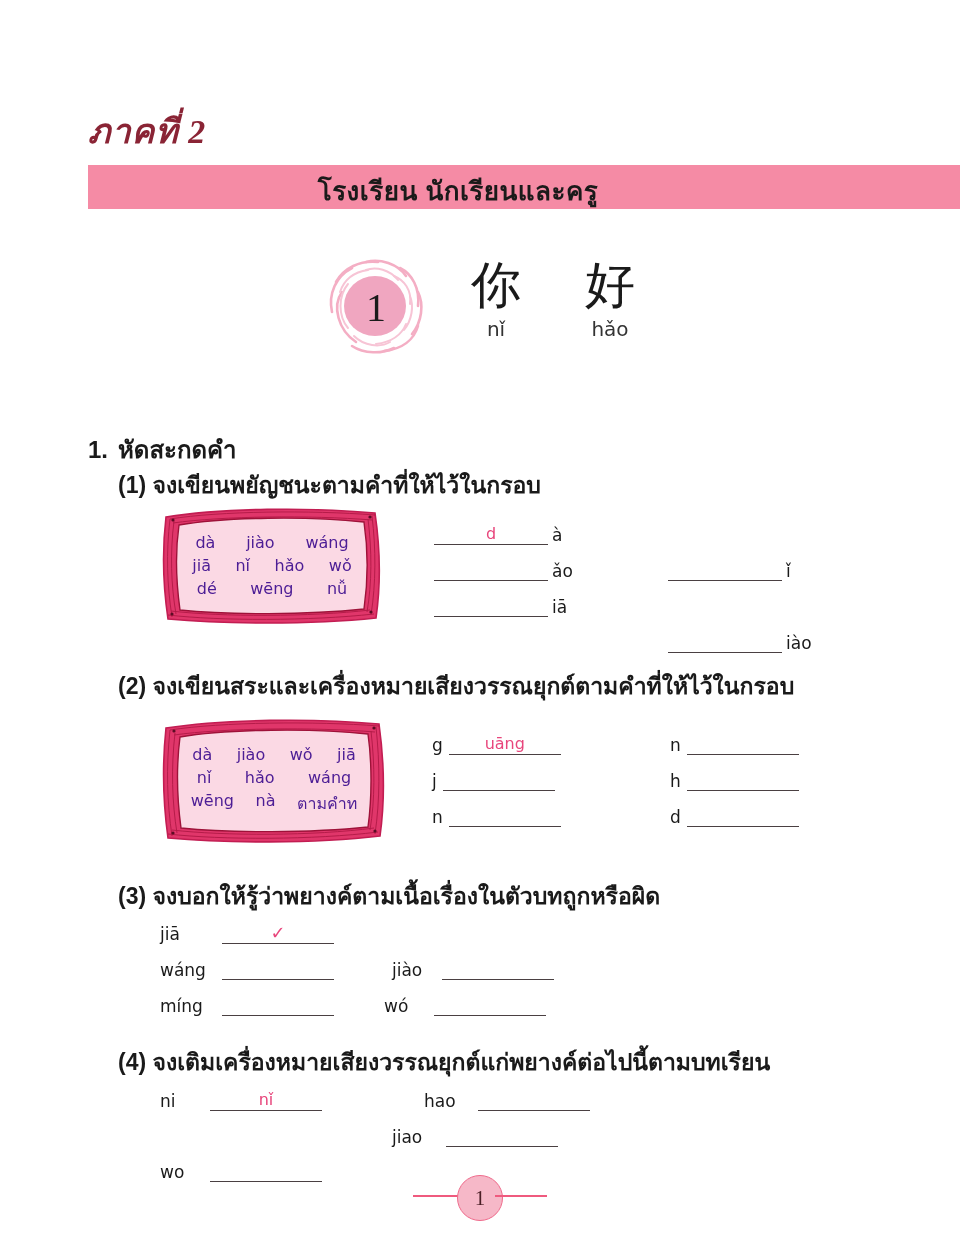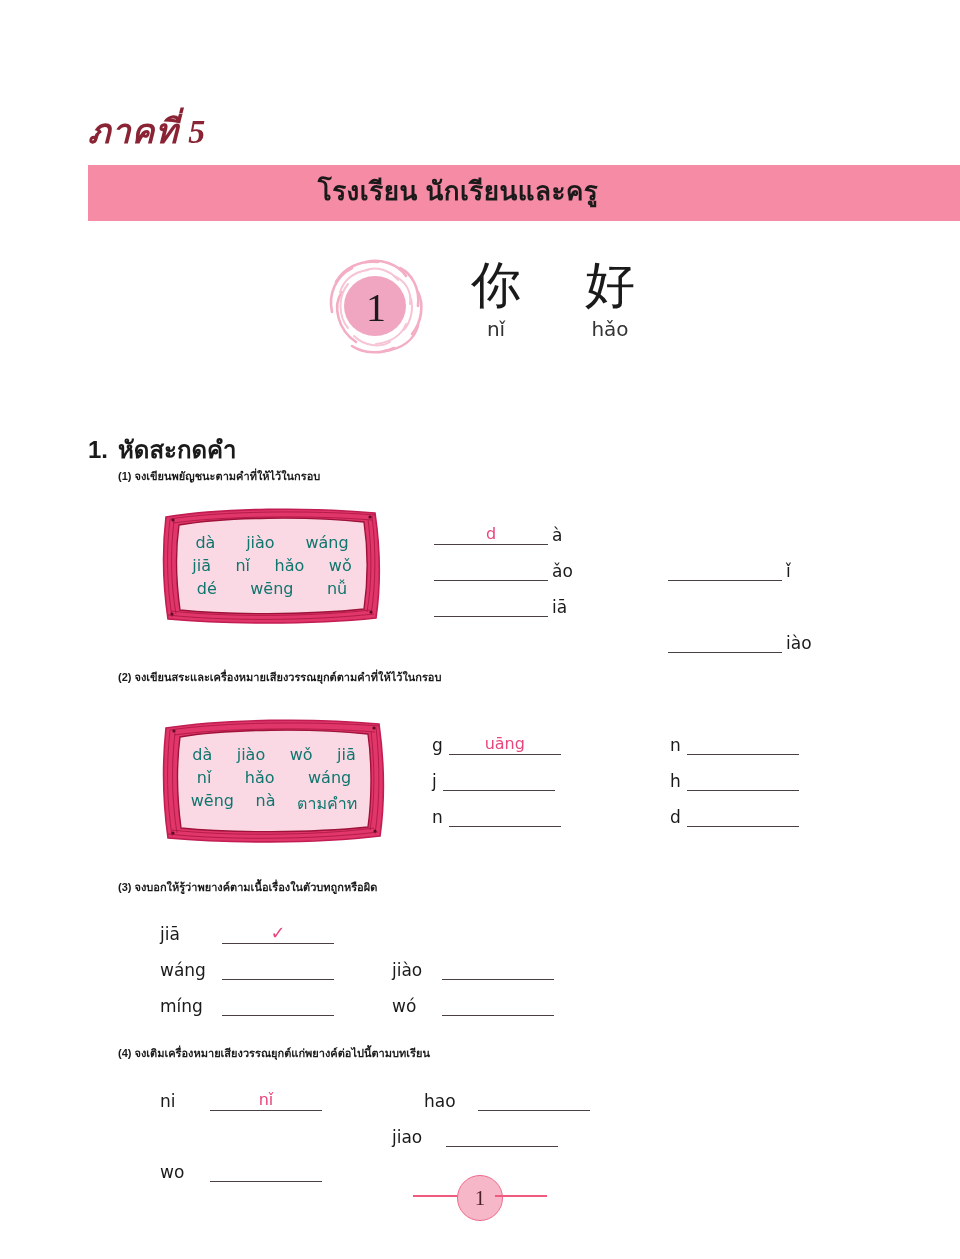--- a/index.html
+++ b/index.html
@@ -29,21 +29,21 @@
     color: #8a2435;
     white-space: nowrap;
   }
 
   
   .banner {
     position: absolute;
     left: 88px;
     top: 165px;
     width: 872px;
-    height: 56px;
+    height: 44px;
     background: #f58ba5;
   }
   .banner-text {
     position: absolute;
     left: 0;
     top: 0;
     width: 740px;
     height: 50px;
     display: flex;
     align-items: center;
@@ -115,21 +115,21 @@
     top: 430px;
     font-size: 24px;
     font-weight: bold;
     color: #1a1a1a;
     white-space: nowrap;
   }
   .section-heading .num { display: inline-block; width: 30px; }
 
   .q-label {
     position: absolute;
-    font-size: 11px;
+    font-size: 23px;
     font-weight: bold;
     color: #1a1a1a;
     white-space: nowrap;
   }
   .q1 { left: 118px; top: 467px; }
   .q2 { left: 118px; top: 668px; }
   .q3 { left: 118px; top: 878px; }
   .q4 { left: 118px; top: 1044px; }
 
   
@@ -151,21 +151,21 @@
     display: flex;
     flex-direction: column;
     justify-content: center;
     gap: 4px;
   }
   .wb-row {
     display: flex;
     justify-content: space-around;
     font-family: "DejaVu Sans", sans-serif;
     font-size: 16px;
-    color: #0f766e;
+    color: #4c1d95;
     white-space: nowrap;
   }
   #wordbox-1 { left: 160px; top: 503px; width: 224px; height: 125px; }
   #wordbox-2 { left: 160px; top: 714px; width: 228px; height: 133px; }
   #wordbox-2 .wb-row { font-size: 16px; }
 
   
   .blank-row {
     position: absolute;
     display: flex;
@@ -248,21 +248,21 @@
     justify-content: center;
     font-family: "Liberation Serif", serif;
     font-size: 21px;
     color: #4a1f26;
     box-sizing: border-box;
   }
 </style>
 </head>
 <body>
 
-<div class="part-title">ภาคที่ 5</div>
+<div class="part-title">ภาคที่ 2</div>
 
 <div class="banner">
   <div class="banner-text">โรงเรียน นักเรียนและครู</div>
 </div>
 
 <div class="lesson-head">
   <div class="chapter-badge">
     <svg width="106" height="106" viewBox="0 0 106 106" aria-hidden="true">
       <g fill="none" stroke="#f4aec4" stroke-width="2.6" stroke-linecap="round">
         <path d="M20 38 C10 52, 16 76, 34 88"></path>
@@ -480,21 +480,21 @@
       <span class="written"></span>
     </span>
 </div>
 
 <div class="blank-row" style="left:392px; top:959px;">
   <span class="prefix" style="width:44px;">jiào</span>
   <span class="rule" style="width:112px;">
       <span class="written"></span>
     </span>
 </div>
-<div class="blank-row" style="left:392px; top:995px;">
+<div class="blank-row" style="left:384px; top:995px;">
   <span class="prefix" style="width:44px;">wó</span>
   <span class="rule" style="width:112px;">
       <span class="written"></span>
     </span>
 </div>
 
 <div class="q-label q4">(4) จงเติมเครื่องหมายเสียงวรรณยุกต์แก่พยางค์ต่อไปนี้ตามบทเรียน</div>
 
 <div class="blank-row" style="left:160px; top:1090px;">
   <span class="prefix" style="width:44px;">ni</span>

